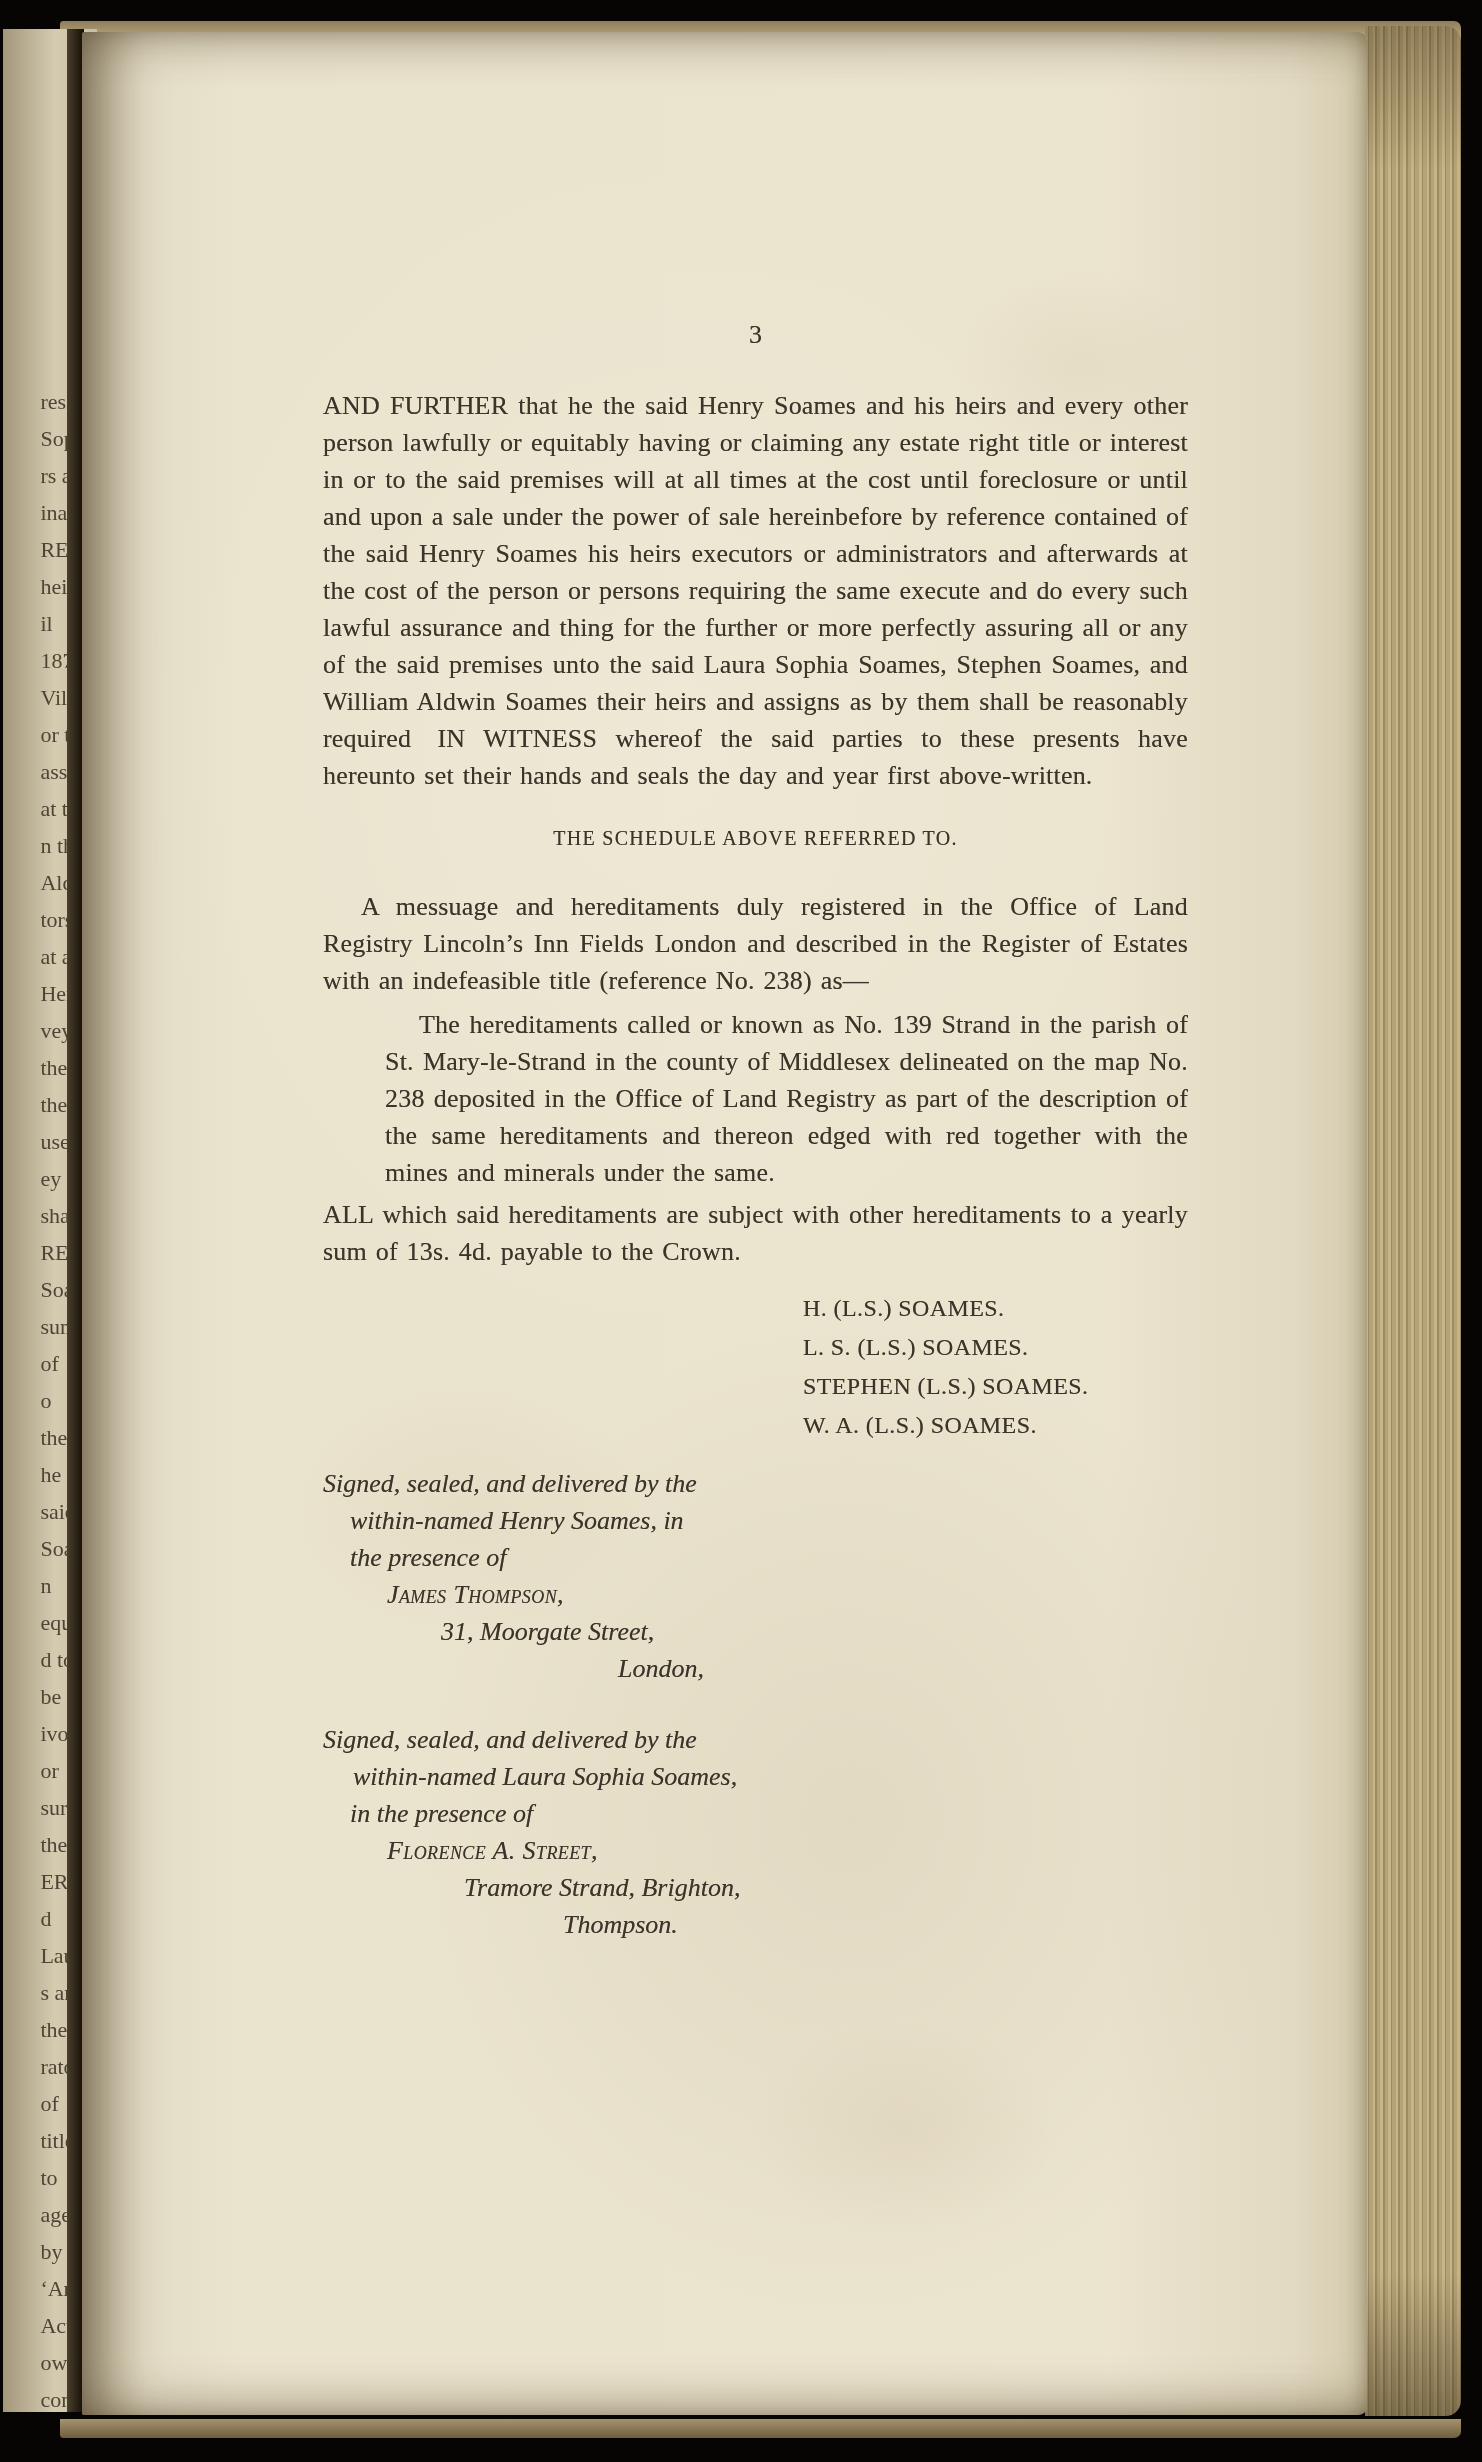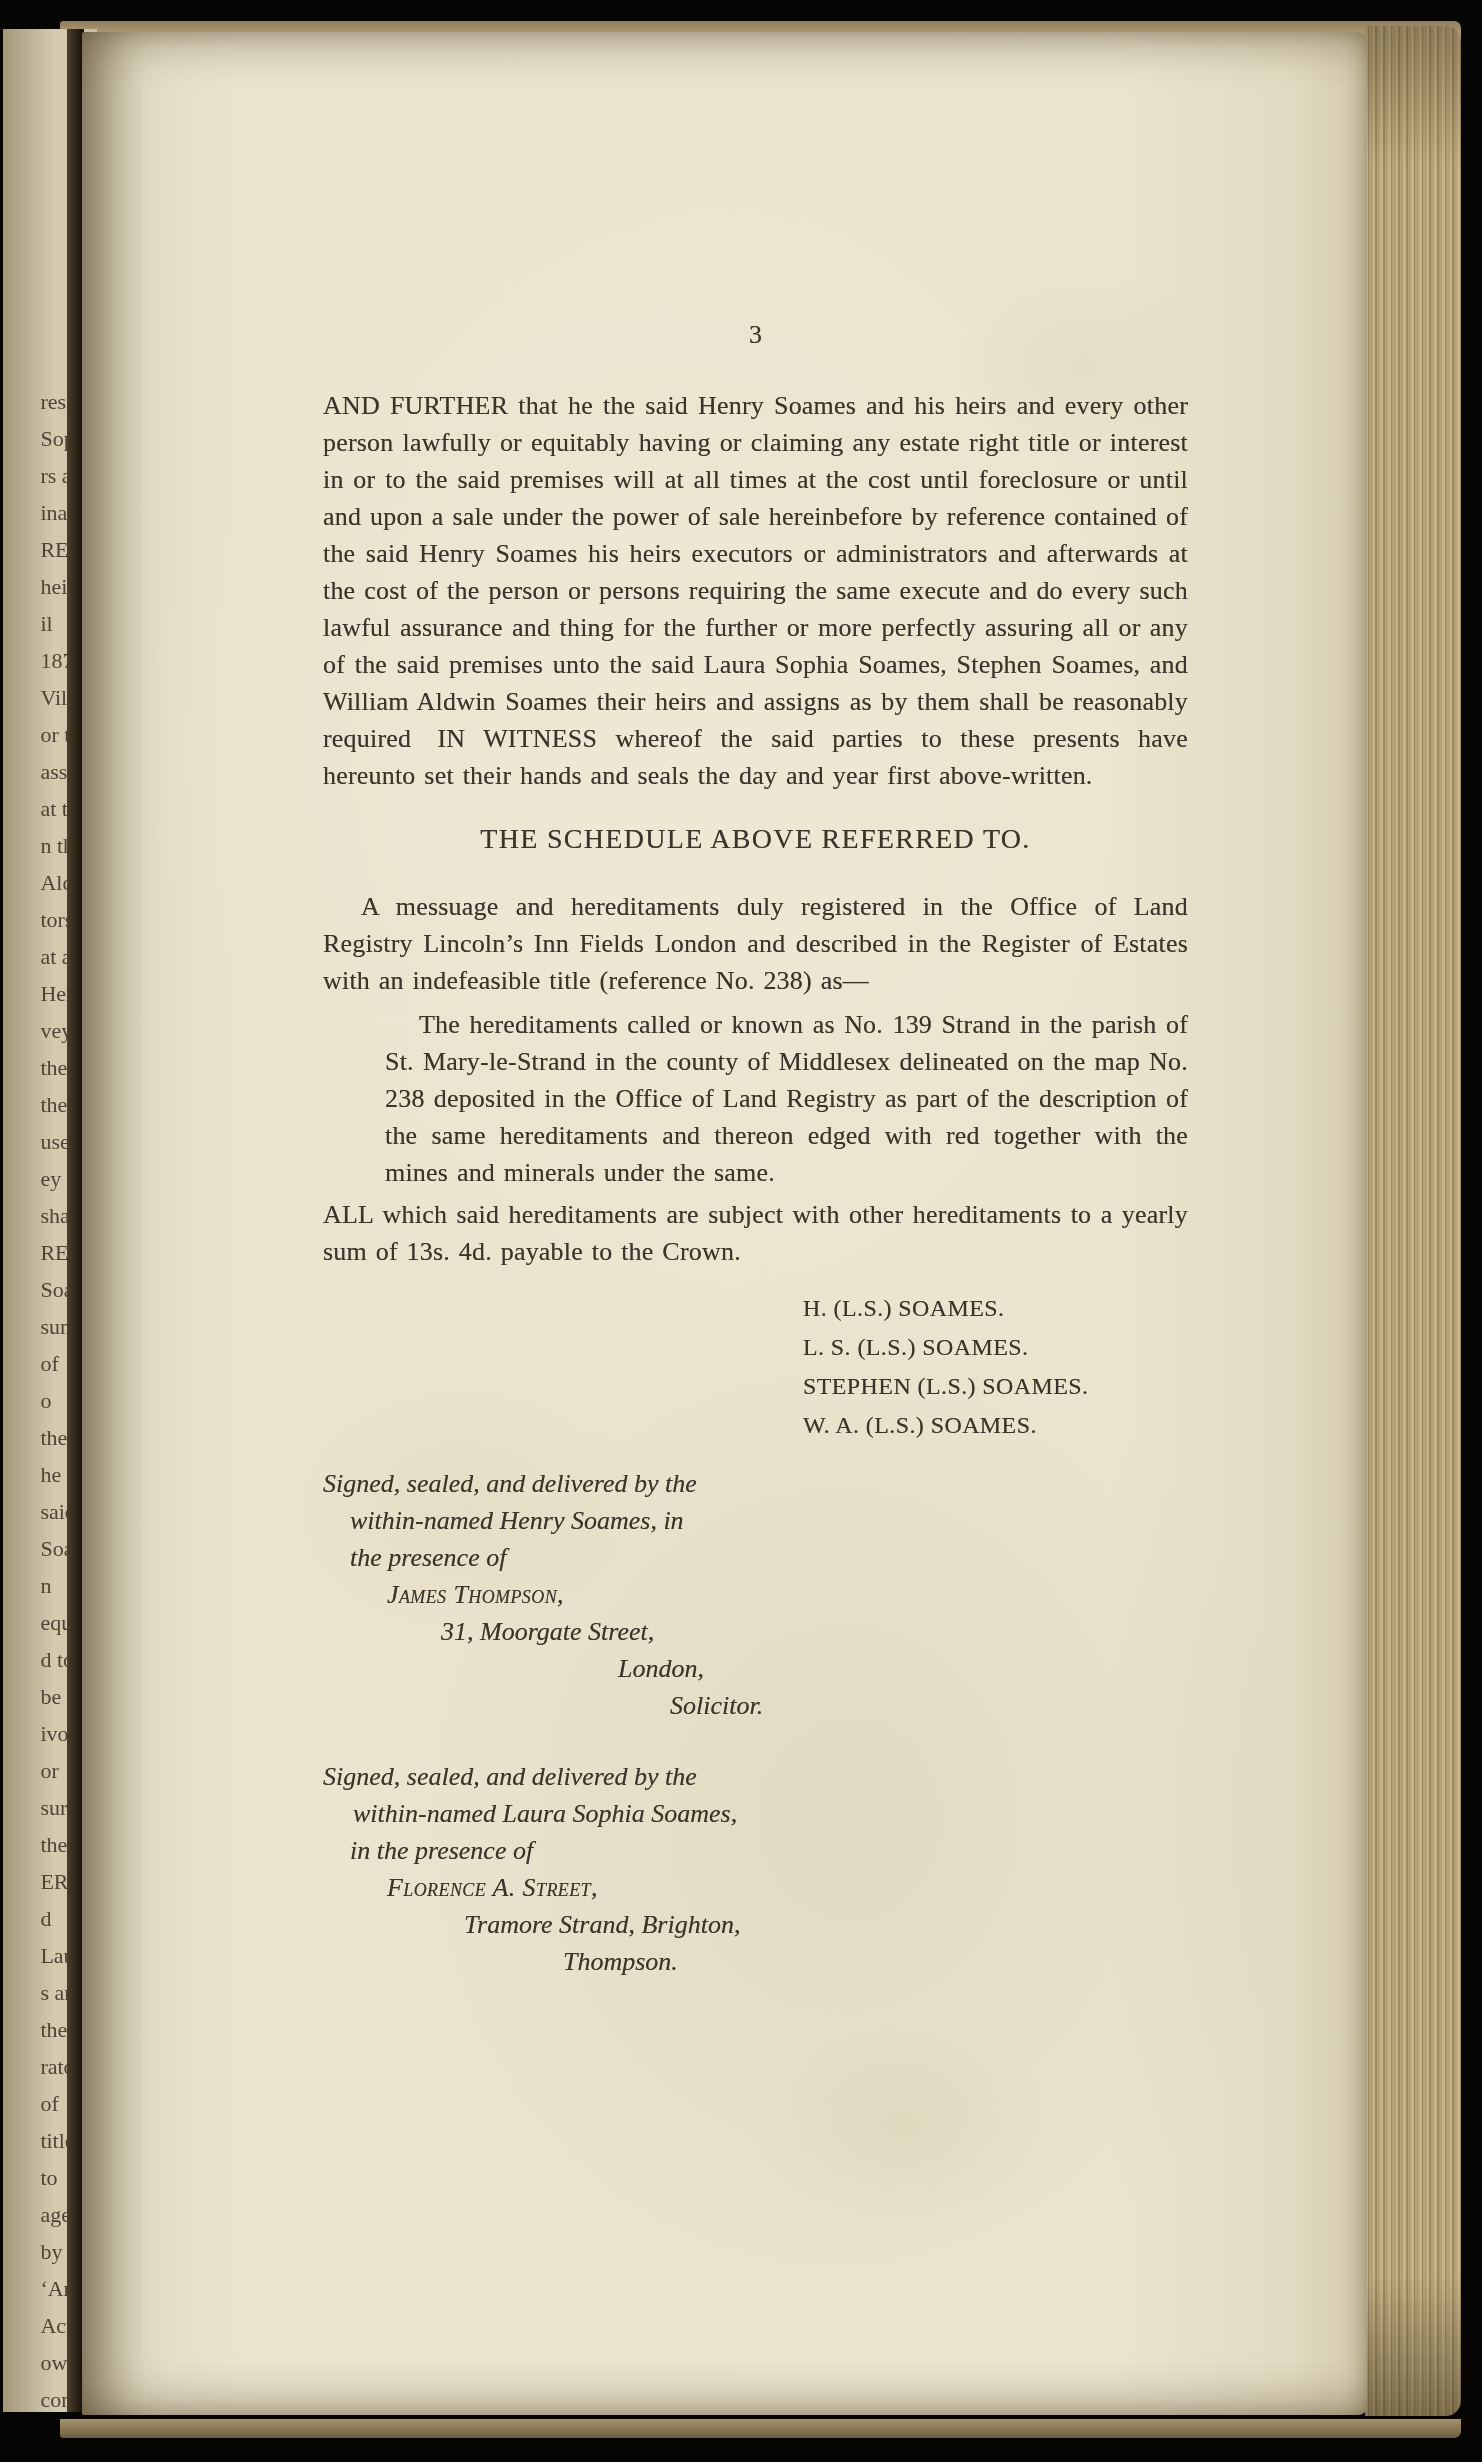--- a/index.html
+++ b/index.html
@@ -101,21 +101,21 @@
     word-spacing: 2.1px;
     letter-spacing: 0.2px;
   }
   .indent1 { text-indent: 38px; }
   .desc {
     margin-left: 62px;
     text-indent: 34px;
     margin-bottom: 5.1px;
   }
   .sched-head {
-    font-size: 28px;
+    font-size: 20px;
     font-weight: normal;
     text-align: center;
     letter-spacing: 1.3px;
     margin: 26px 0 31px 0;
   }
   .sigs {
     margin: 19px 0 20.5px 480px;
     line-height: 39px;
     font-size: 24px;
     letter-spacing: 0.4px;
@@ -217,21 +217,20 @@
         <div>W. A. (L.S.) SOAMES.</div>
       </div>
 
       <div class="attest">
         <div>Signed, sealed, and delivered by the</div>
         <div class="a-ind-a">within-named Henry Soames, in</div>
         <div class="a-ind-a">the presence of</div>
         <div class="a-ind-name smallcaps">James Thompson,</div>
         <div class="a-ind-220">31, Moorgate Street,</div>
         <div class="a-ind-345">London,</div>
-        <div class="a-ind-406">Solicitor.</div>
       </div>
 
       <div class="attest">
         <div>Signed, sealed, and delivered by the</div>
         <div class="a-ind-b">within-named Laura Sophia Soames,</div>
         <div class="a-ind-a">in the presence of</div>
         <div class="a-ind-name smallcaps">Florence A. Street,</div>
         <div class="a-ind-165">Tramore Strand, Brighton,</div>
         <div class="a-ind-281">Thompson.</div>
       </div>

